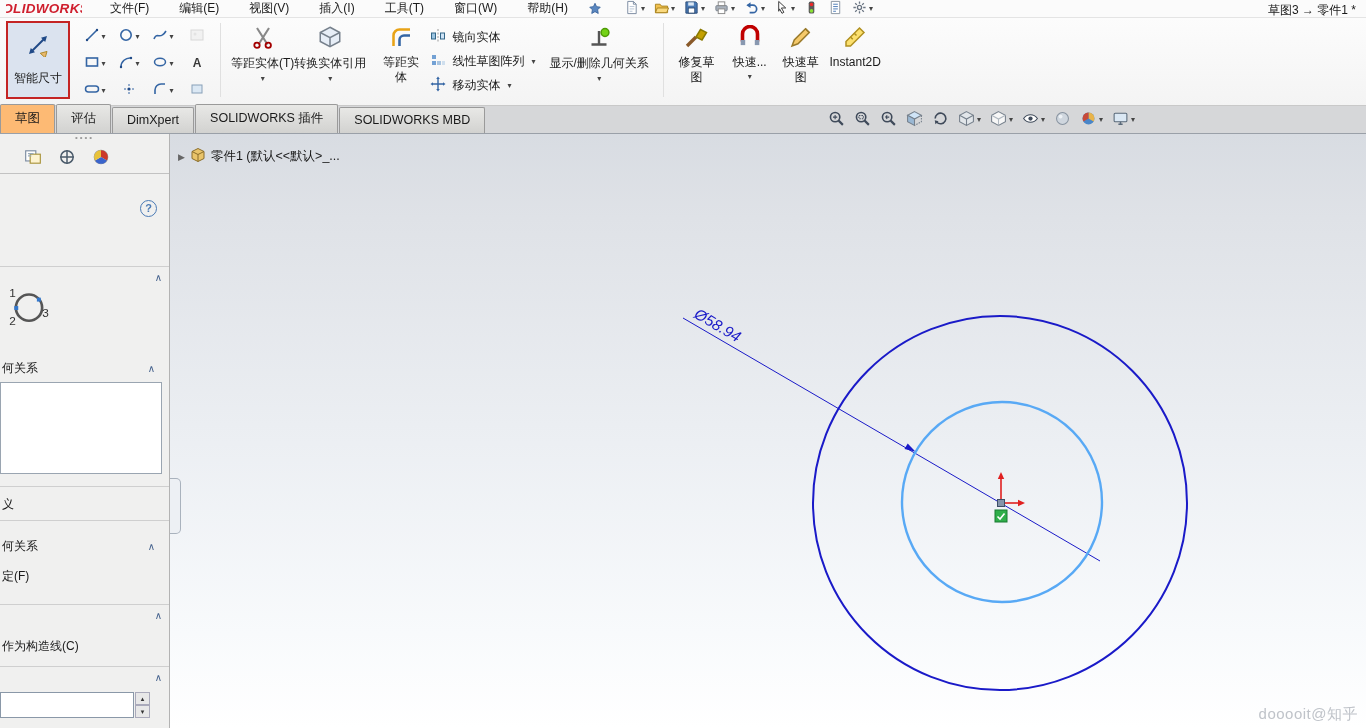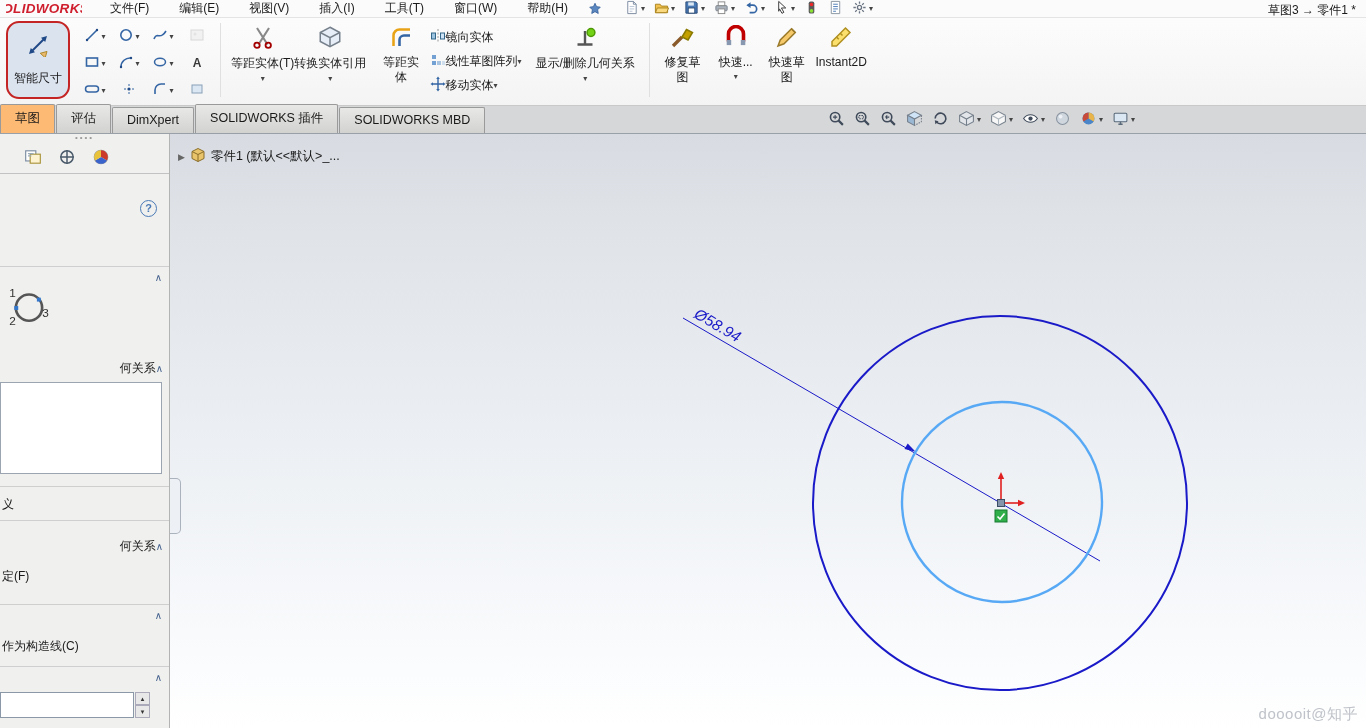--- a/index.html
+++ b/index.html
@@ -14,30 +14,30 @@
   .menu-item { padding:1px 4px; white-space:nowrap; cursor:default; }
   .pin { margin-left:16px; display:flex; align-items:center; }
   .quickbar { display:flex; align-items:center; gap:9px; margin-left:22px; }
   .qtool { display:flex; align-items:center; gap:2px; }
   .dd { font-size:8px; color:#444; line-height:1; }
   .doc-title { position:absolute; right:10px; top:2px; font-size:12px; white-space:nowrap;text-align:center; }
 
   
   .ribbon { height:88px; background:linear-gradient(#fcfcfc,#f4f4f4); border-bottom:1px solid #c9c9c9; display:flex; align-items:flex-start; padding:3px 4px 0 4px; }
   .rb-big { width:64px; height:78px; margin-left:2px; display:flex; flex-direction:column; align-items:center; justify-content:center; gap:10px;
-    background:#dbe3ef; border:2px solid #c42424; border-radius:13px; }
+    background:#dbe3ef; border:2px solid #c42424; border-radius:0; }
   .rb-big .rb-lbl { font-size:12px; }
   .sketch-grid { display:grid; grid-template-columns:repeat(4,34px); grid-auto-rows:27px; margin-left:8px; margin-top:2px; }
   .sg-cell { display:flex; align-items:center; justify-content:center; gap:1px; }
   .sg-cell.disabled { opacity:.45; }
   .rb-col { display:flex; flex-direction:column; align-items:center; gap:3px; padding-top:4px; }
   .rb-col .rb-lbl { white-space:nowrap; font-size:12px; text-align:center; }
   .rb-col.narrow .rb-lbl { white-space:normal; width:3.1em; line-height:1.25; }
   .rb-rows { display:flex; flex-direction:column; gap:5px; margin-top:7px; }
-  .rb-row { display:flex; align-items:center; gap:0; white-space:nowrap; }
+  .rb-row { display:flex; align-items:center; gap:7px; white-space:nowrap; }
   .vsep { width:1px; height:74px; background:#e0e0e0; margin:2px 4px 0 6px; flex:0 0 auto; }
 
   
   .tabbar { height:28px; background:#d6d7d9; border-bottom:1px solid #9aa0a8; display:flex; align-items:flex-end; position:relative; }
   .tab { padding:5px 14px 6px; margin-right:1px; font-size:12.5px; white-space:nowrap;
     background:linear-gradient(#e8e8e6,#d2d2d0); border:1px solid #9a9a9a; border-bottom:none; border-radius:2px 2px 0 0; }
   .tab.active { background:#fdba74; }
   .viewbar { position:absolute; left:828px; top:4px; display:flex; align-items:center; gap:9px; }
   .vtool { display:flex; align-items:center; gap:2px; }
 
@@ -52,21 +52,21 @@
 
   
   .panel { position:absolute; left:0; top:0; width:170px; height:100%; background:#f0f0ef; border-right:1px solid #b3b3b3; z-index:5; }
   .grip { position:absolute; top:0; left:0; right:0; height:10px; text-align:center; color:#9a9a9a; font-size:8px; line-height:8px; letter-spacing:2px; }
   .ptabs { position:absolute; top:10px; left:0; right:0; height:30px; border-bottom:1px solid #c2c2c2; display:flex; align-items:center; gap:16px; padding-left:24px; }
   .help { position:absolute; right:12px; top:66px; width:17px; height:17px; border:1.4px solid #4a7ab5; border-radius:50%;
     color:#4a7ab5; font-weight:bold; font-size:11px; text-align:center; line-height:14px; }
   .pdiv { position:absolute; left:0; right:0; height:1px; background:#cfcfcf; }
   .chev { position:absolute; right:7px; font-size:10px; color:#44618c; line-height:1; }
   .chev2 { font-size:10px; color:#44618c; }
-  .phead { position:absolute; left:2px; right:0; display:flex; justify-content:flex-end; align-items:center; padding-right:6px; font-size:12px; }
+  .phead { position:absolute; left:2px; right:8px; display:flex; justify-content:space-between; align-items:center; padding-right:6px; font-size:12px;gap:16px; }
   .ptext { position:absolute; left:2px; font-size:12px; white-space:nowrap; }
   .cwidget { position:absolute; left:8px; top:150px; }
   .listbox { position:absolute; left:0; top:248px; width:162px; height:92px; background:#fff; border:1px solid #9aa5b1; }
   .spin { position:absolute; left:0; top:558px; display:flex; }
   .spin-field { width:134px; height:26px; background:#fff; border:1px solid #8a98a8; }
   .spin-btns { width:15px; height:26px; display:flex; flex-direction:column; margin-left:1px; }
   .sb { flex:1; background:#e8e8e8; border:1px solid #aab; font-size:7px; line-height:11px; text-align:center; color:#333; }
 </style>
 </head>
 <body>

